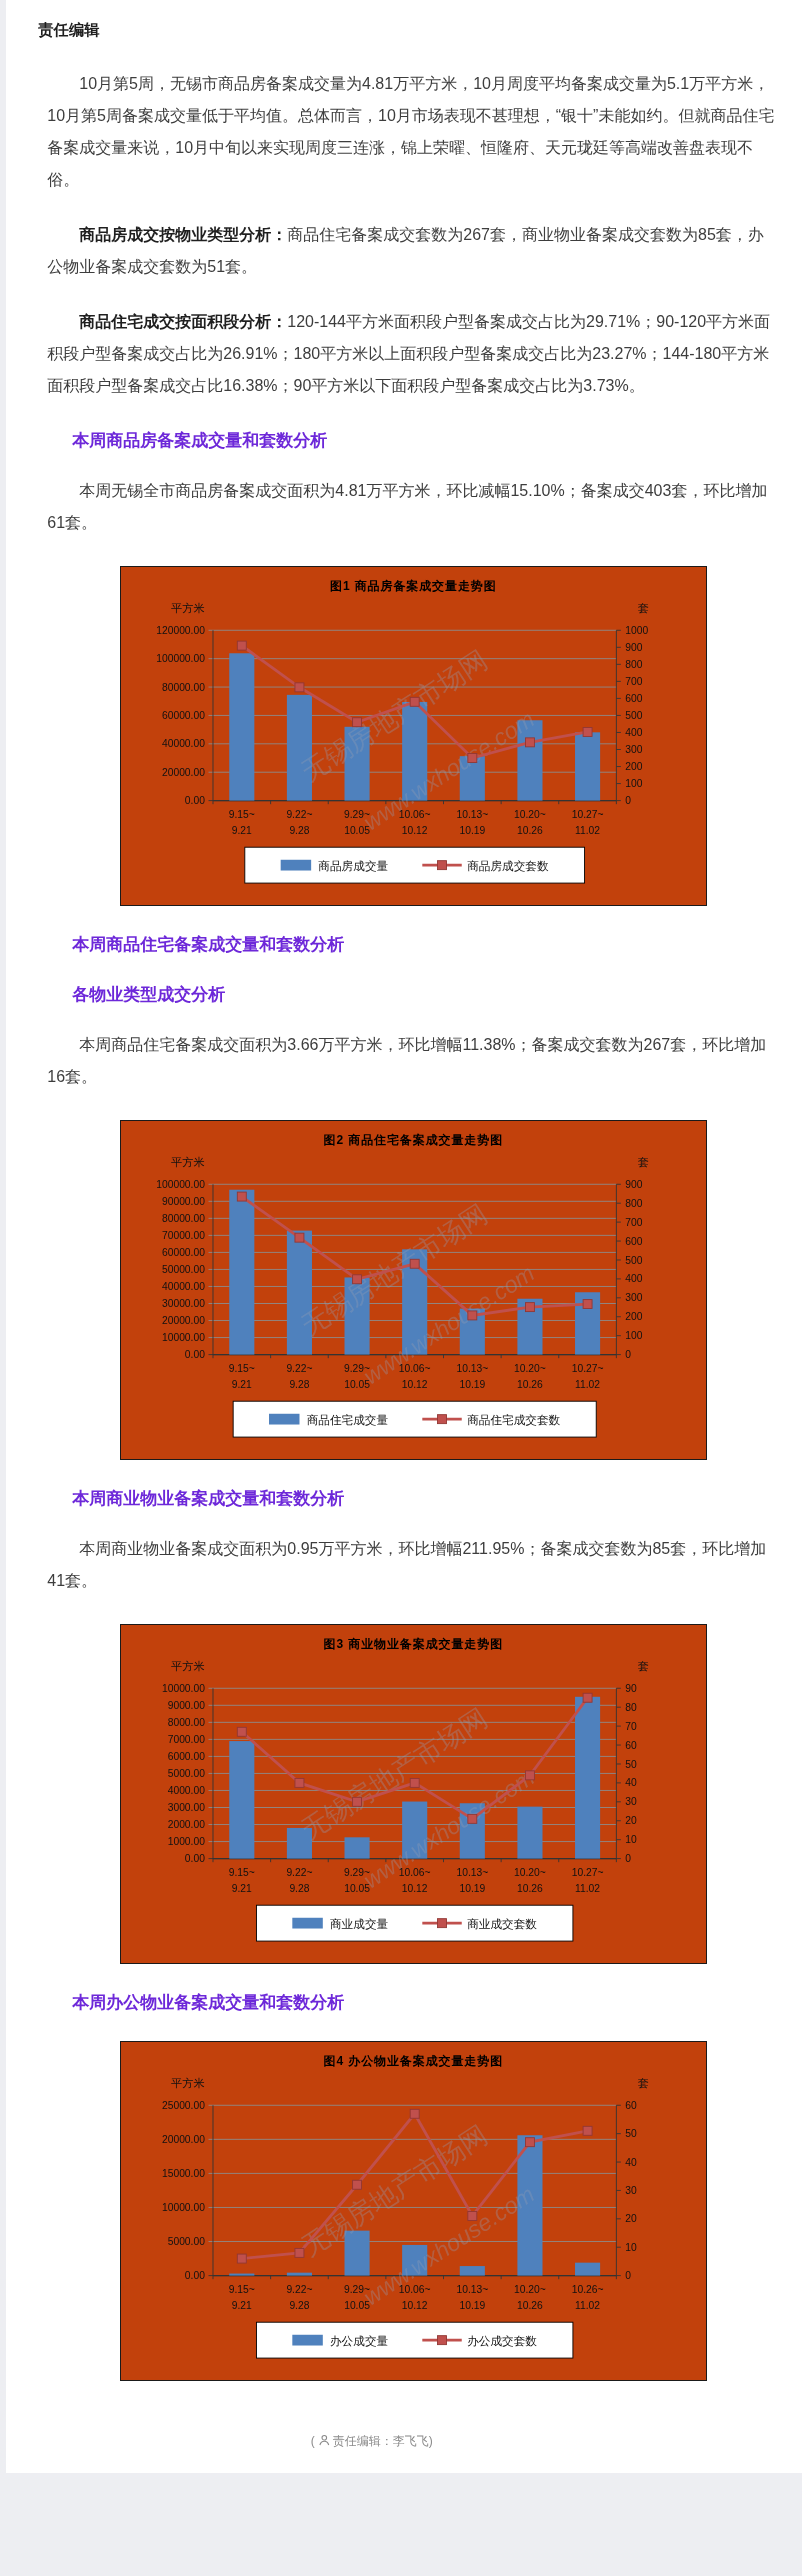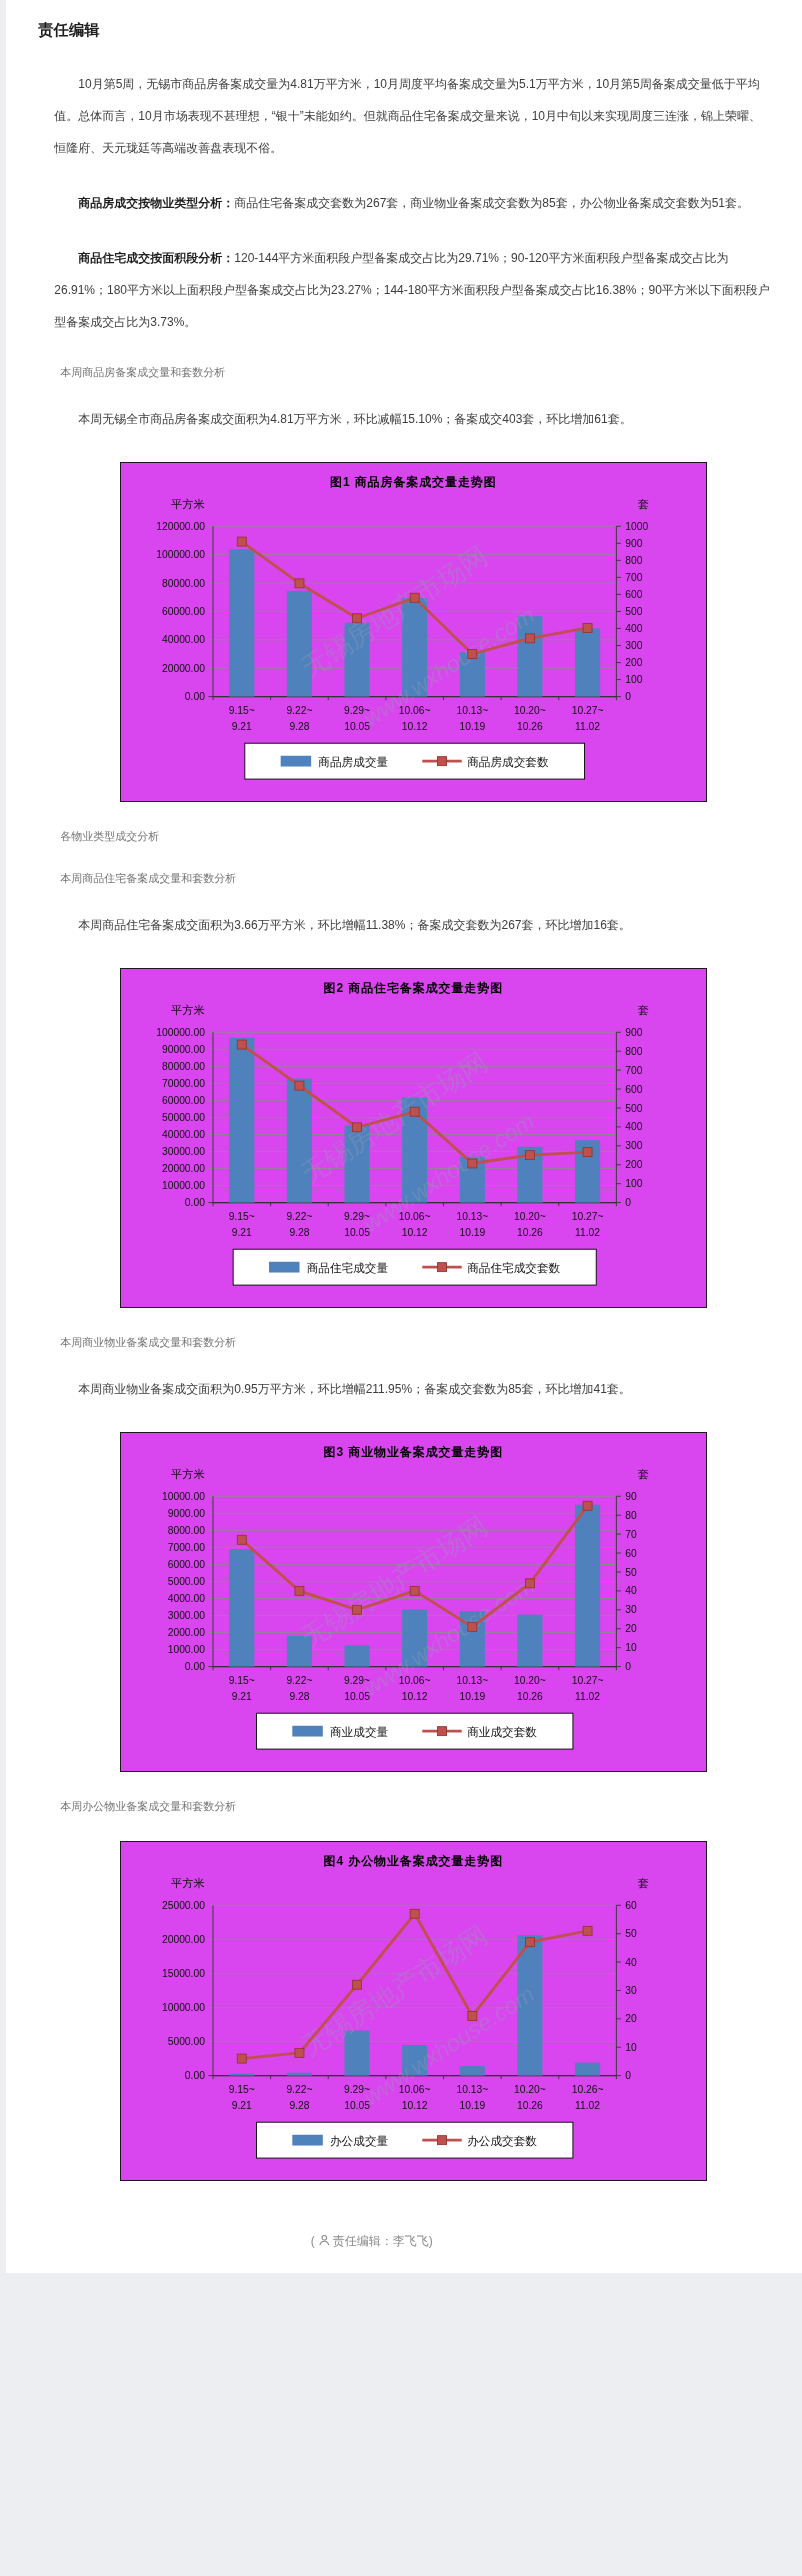--- a/index.html
+++ b/index.html
@@ -1,23 +1,23 @@
 <!DOCTYPE html>
 <html style="font-size:14.4px"><head>
 <meta charset="utf-8">
 <style>
   html,body{margin:0;padding:0;background:#edeef2;}
   body{font-family:"Liberation Sans","DejaVu Sans",sans-serif;}
   .page{width:802px;margin:0 auto;background:#edeef2;padding:0 6.3px;}
   .inner{background:#ffffff;padding:12.6px 20px 5.4px 32px;overflow:hidden;}
   h1{font-size:15.3px;font-weight:bold;color:#1f1f1f;margin:7.2px 0 27px 0;}
-  h2{font-size:11px;font-weight:normal;color:#737373;text-indent:2em;margin:27px 0 23px 0;}
-  p{font-size:12px;line-height:32px;color:#3d3d3d;text-indent:2em;margin:23px 16px;}
+  h2{font-size:17px;font-weight:bold;color:#6d28d9;text-indent:2em;margin:27px 0 23px 0;}
+  p{font-size:16px;line-height:32px;color:#3d3d3d;text-indent:2em;margin:23px 9px;}
   .lead{font-weight:bold;color:#1f1f1f;}
-  .chartbox{width:585px;margin:27px auto;border:1.8px solid #1a1a1a;background:#d946ef;padding:10.8px 0 3.6px 0;}
+  .chartbox{width:585px;margin:27px auto;border:1.8px solid #1a1a1a;background:#c2410c;padding:10.8px 0 3.6px 0;}
   .chart-title{text-align:center;font-weight:bold;font-size:12px;color:#000;letter-spacing:0.9px;margin-bottom:3.6px;}
   .chart-canvas{line-height:0;}
   footer{font-size:12px;color:#8a8a8a;text-align:center;padding:25px 83px 18px 0;}
   footer .person{vertical-align:-1.8px;margin:0 2.7px;}
 </style>
 </head>
 <body>
 
 <div class="page">
   <div class="inner">
@@ -120,23 +120,23 @@
             <text x="519.8571428571429" y="263" font-size="11.5" text-anchor="middle" fill="#111">11.02</text>
             <rect x="137.5" y="278" width="379" height="40" fill="#fff" stroke="#000"></rect>
             <rect x="177.5" y="292" width="34" height="12" fill="#4f81bd"></rect>
             <text x="219.5" y="303" font-size="13" fill="#111">商品房成交量</text>
             <line x1="335.5" y1="298" x2="379.5" y2="298" stroke="#c0504d" stroke-width="3.2"></line>
             <rect x="352.5" y="293" width="10" height="10" fill="#c0504d" stroke="#913734"></rect>
             <text x="385.5" y="303" font-size="13" fill="#111">商品房成交套数</text>
           </svg></div>
     </figure>
 
+    <h2>本周商品住宅备案成交量和套数分析</h2>
+
     <h2>各物业类型成交分析</h2>
-
-    <h2>本周商品住宅备案成交量和套数分析</h2>
 
     <p>本周商品住宅备案成交面积为3.66万平方米，环比增幅11.38%；备案成交套数为267套，环比增加16套。</p>
 
     <figure class="chartbox">
       <div class="chart-title">图2  商品住宅备案成交量走势图</div>
       <div class="chart-canvas"><svg width="582" height="303" viewBox="0 0 648 338">
             <text x="74" y="16" font-size="12.5" text-anchor="middle" fill="#111">平方米</text>
             <text x="582" y="16" font-size="12.5" text-anchor="middle" fill="#111">套</text>
             <line x1="97" y1="226" x2="552" y2="226" stroke="#333" stroke-width="1"></line>
             <text x="93" y="230" font-size="11.5" text-anchor="end" fill="#111">0.00</text>

